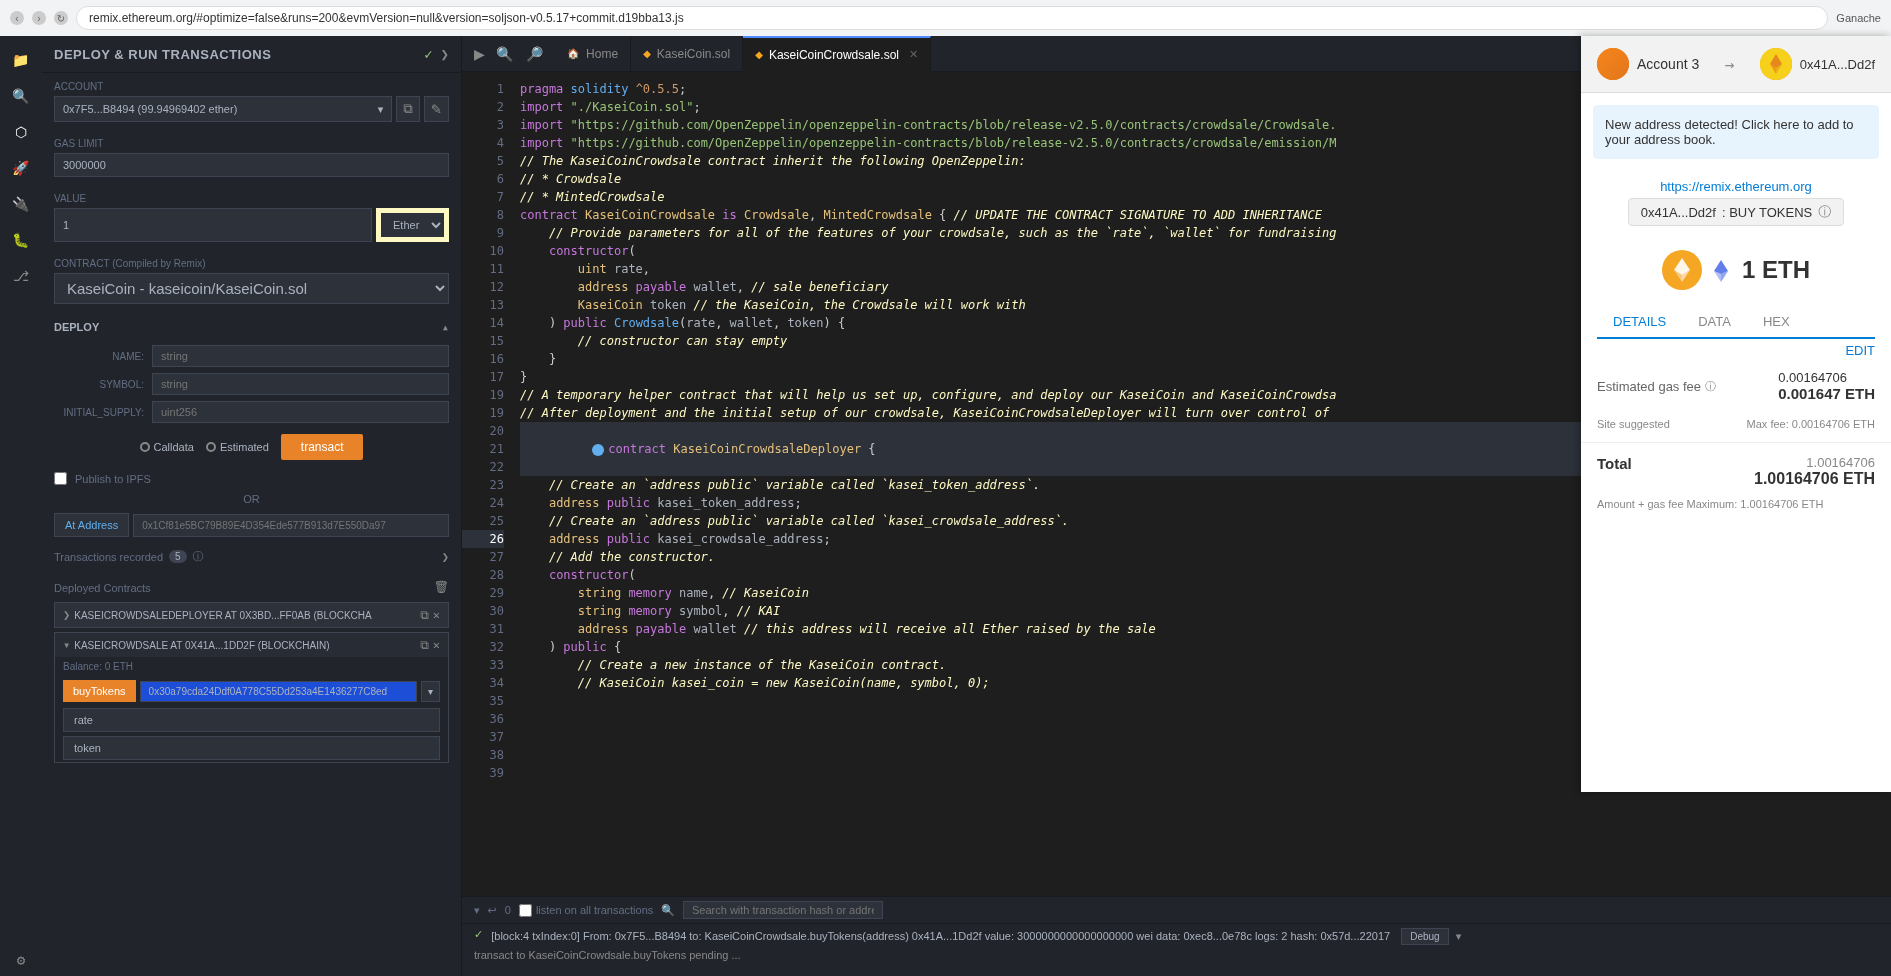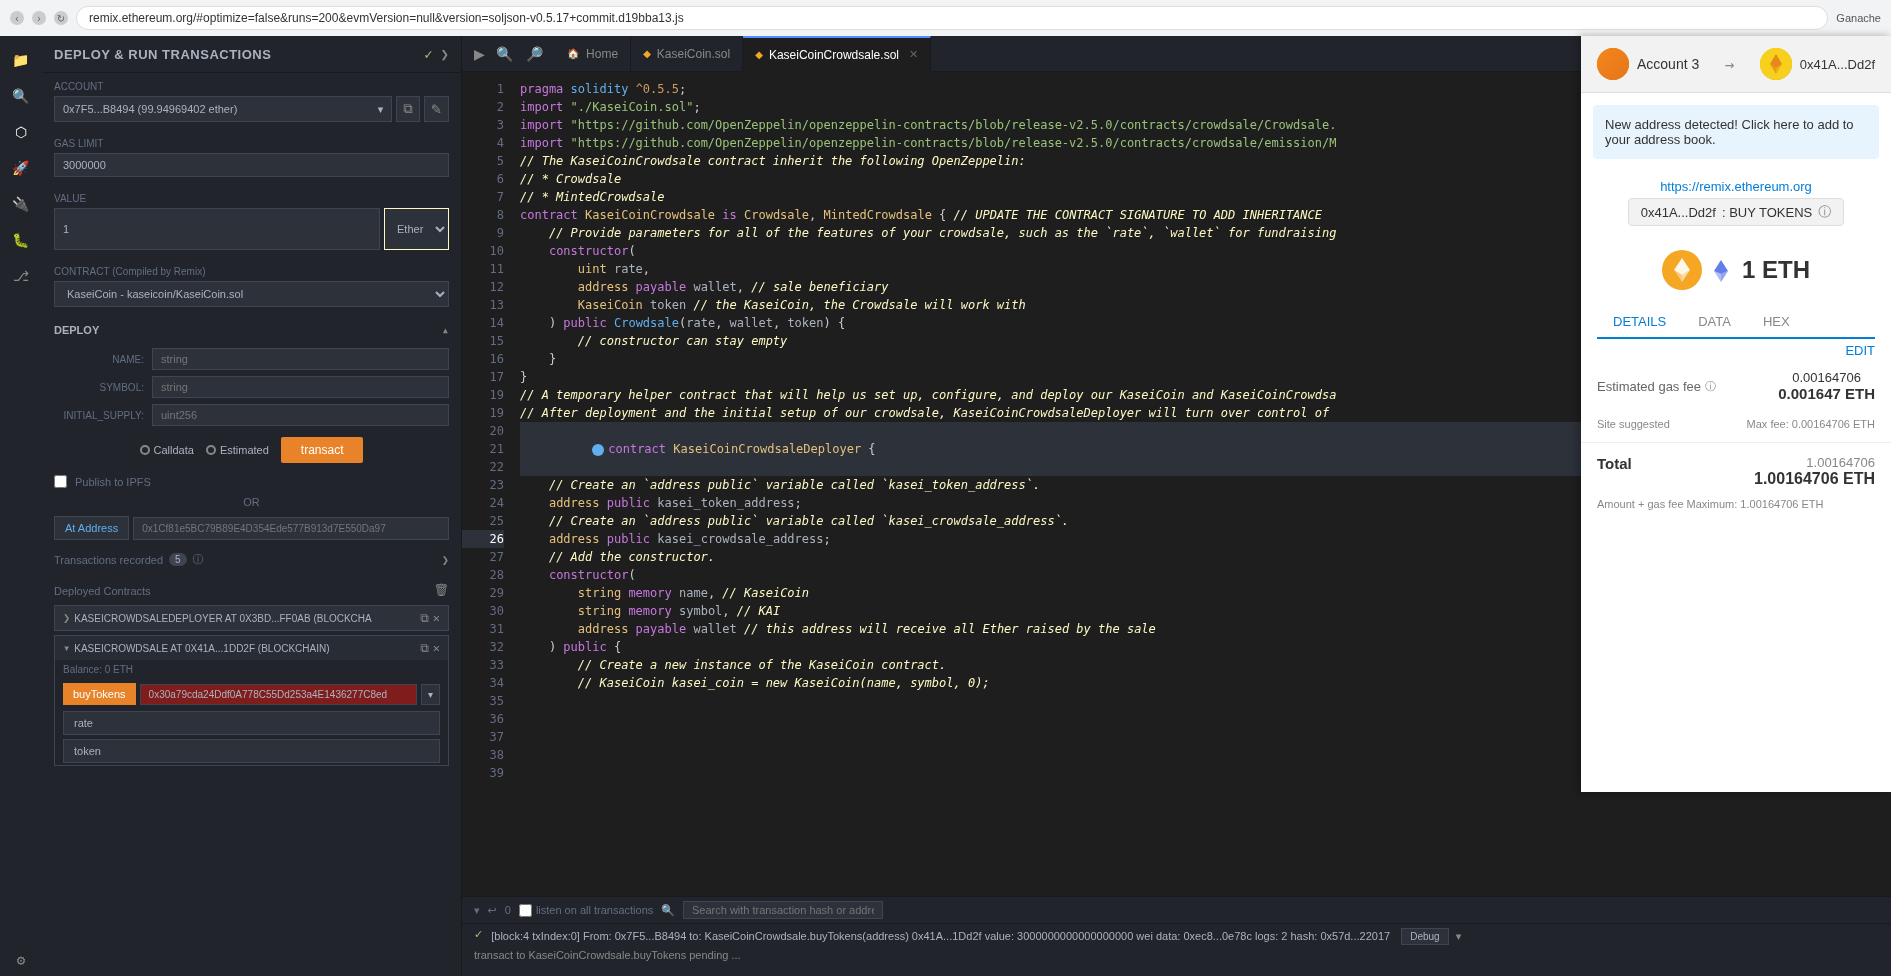--- a/index.html
+++ b/index.html
@@ -29,24 +29,24 @@
 
     .deploy-section { padding: 8px 12px; }
     .deploy-label { color: #636d83; font-size: 10px; font-family: Arial, sans-serif; margin-bottom: 4px; }
     
     .account-select { width: 100%; background: #2c313a; border: 1px solid #3e4451; color: #abb2bf; padding: 5px 8px; font-size: 11px; font-family: Arial, sans-serif; display: flex; align-items: center; justify-content: space-between; cursor: pointer; }
     
     .gas-input { width: 100%; background: #2c313a; border: 1px solid #3e4451; color: #abb2bf; padding: 5px 8px; font-size: 11px; font-family: Arial, sans-serif; }
     
     .value-row { display: flex; gap: 4px; }
     .value-input { flex: 1; background: #2c313a; border: 1px solid #3e4451; color: #abb2bf; padding: 5px 8px; font-size: 11px; font-family: Arial, sans-serif; }
-    .value-select { background: #2c313a; border: 1px solid #fef9c3; color: #abb2bf; padding: 13px 8px; font-size: 11px; font-family: Arial, sans-serif; cursor: pointer; }
+    .value-select { background: #2c313a; border: 5px solid #fef9c3; color: #abb2bf; padding: 5px 8px; font-size: 11px; font-family: Arial, sans-serif; cursor: pointer; }
 
     .contract-label { font-size: 10px; color: #636d83; font-family: Arial, sans-serif; margin-bottom: 4px; }
-    .contract-select { width: 100%; background: #2c313a; border: 1px solid #3e4451; color: #abb2bf; padding: 5px 8px; font-size: 11px; font-family: Arial, sans-serif; cursor: pointer; }
+    .contract-select { width: 100%; background: #2c313a; border: 1px solid #3e4451; color: #abb2bf; padding: 5px 8px; font-size: 15px; font-family: Arial, sans-serif; cursor: pointer; }
 
     .deploy-section-title { display: flex; align-items: center; justify-content: space-between; padding: 8px 12px; cursor: pointer; }
     .deploy-section-label { color: #abb2bf; font-size: 11px; font-weight: bold; font-family: Arial, sans-serif; }
 
     .field-row { display: flex; align-items: center; padding: 3px 12px; gap: 8px; }
     .field-label { color: #636d83; font-size: 10px; font-family: Arial, sans-serif; width: 90px; text-align: right; flex-shrink: 0; }
     .field-input { flex: 1; background: #2c313a; border: 1px solid #3e4451; color: #abb2bf; padding: 4px 8px; font-size: 11px; font-family: Arial, sans-serif; }
 
     .action-row { display: flex; align-items: center; justify-content: center; gap: 12px; padding: 8px 12px; }
     .calldata-btn { background: none; border: none; color: #abb2bf; font-size: 11px; font-family: Arial, sans-serif; cursor: pointer; display: flex; align-items: center; gap: 4px; }
@@ -72,21 +72,21 @@
 
     .contract-item { border: 1px solid #3e4451; margin-bottom: 4px; }
     .contract-item-header { display: flex; align-items: center; padding: 5px 8px; background: #2c313a; gap: 4px; cursor: pointer; }
     .contract-item-label { color: #abb2bf; font-size: 10px; font-family: Arial, sans-serif; flex: 1; }
     .contract-item-icons { display: flex; gap: 4px; }
 
     .balance-row { padding: 4px 8px; font-size: 10px; color: #636d83; font-family: Arial, sans-serif; }
 
     .buy-tokens-row { display: flex; align-items: center; gap: 4px; padding: 4px 8px; }
     .buy-tokens-btn { background: #e8832a; border: none; color: white; padding: 5px 10px; font-size: 11px; font-family: Arial, sans-serif; cursor: pointer; white-space: nowrap; }
-    .buy-tokens-input { flex: 1; background: #7f1d1d; border: 1px solid #3e4451; color: #abb2bf; padding: 4px 8px; font-size: 10px; font-family: Arial, sans-serif; }
+    .buy-tokens-input { flex: 1; background: #1d4ed8; border: 1px solid #3e4451; color: #abb2bf; padding: 4px 8px; font-size: 10px; font-family: Arial, sans-serif; }
     .buy-tokens-arrow { background: #2c313a; border: 1px solid #3e4451; color: #abb2bf; padding: 4px 6px; font-size: 10px; cursor: pointer; }
 
     .func-btn { background: #2c313a; border: 1px solid #3e4451; color: #abb2bf; padding: 5px 10px; font-size: 11px; font-family: Arial, sans-serif; cursor: pointer; width: calc(100% - 16px); margin: 2px 8px; text-align: left; }
 
     
     .editor-area { flex: 1; display: flex; flex-direction: column; overflow: hidden; }
 
     .editor-tabs { height: 36px; background: #21252b; display: flex; align-items: center; padding: 0; border-bottom: 1px solid #181a1f; gap: 0; flex-shrink: 0; }
     .editor-toolbar { display: flex; align-items: center; gap: 4px; padding: 0 8px; }
     .toolbar-btn { background: none; border: none; color: #888; cursor: pointer; font-size: 14px; padding: 4px; }
@@ -140,21 +140,21 @@
     .mm-eth-amount { display: flex; align-items: center; justify-content: center; gap: 12px; padding: 16px; }
     .mm-eth-icon { width: 40px; height: 40px; }
     .mm-eth-text { font-size: 24px; font-weight: bold; color: #333; font-family: Arial, sans-serif; }
 
     .mm-tabs { display: flex; border-bottom: 2px solid #037dd6; margin: 0 16px; }
     .mm-tab { padding: 8px 16px; font-size: 13px; font-family: Arial, sans-serif; color: #888; cursor: pointer; }
     .mm-tab.active { color: #037dd6; border-bottom: 2px solid #037dd6; margin-bottom: -2px; font-weight: 500; }
 
     .mm-detail-row { display: flex; align-items: center; justify-content: space-between; padding: 8px 16px; }
     .mm-detail-label { font-size: 13px; font-family: Arial, sans-serif; color: #666; display: flex; align-items: center; gap: 4px; }
-    .mm-detail-value { font-size: 13px; font-family: Arial, sans-serif; color: #333; text-align: center; }
+    .mm-detail-value { font-size: 13px; font-family: Arial, sans-serif; color: #333; text-align: left; }
     .mm-detail-bold { font-size: 15px; font-weight: bold; }
     .mm-detail-suggested { font-size: 11px; color: #888; }
     .mm-edit-btn { color: #037dd6; font-size: 13px; font-family: Arial, sans-serif; background: none; border: none; cursor: pointer; padding: 4px 16px; text-align: right; display: block; width: 100%; }
 
     .mm-divider { border: none; border-top: 1px solid #eee; margin: 4px 0; }
     .mm-total-label { font-size: 15px; font-family: Arial, sans-serif; color: #333; font-weight: bold; margin-bottom: 16px; }
     .mm-total-amount { font-size: 13px; color: #888; font-family: Arial, sans-serif; text-align: right; }
     .mm-total-eth { font-size: 16px; font-weight: bold; color: #333; font-family: Arial, sans-serif; text-align: right; }
     .mm-total-note { font-size: 11px; color: #888; font-family: Arial, sans-serif; margin-top: 2px; }
   </style>

